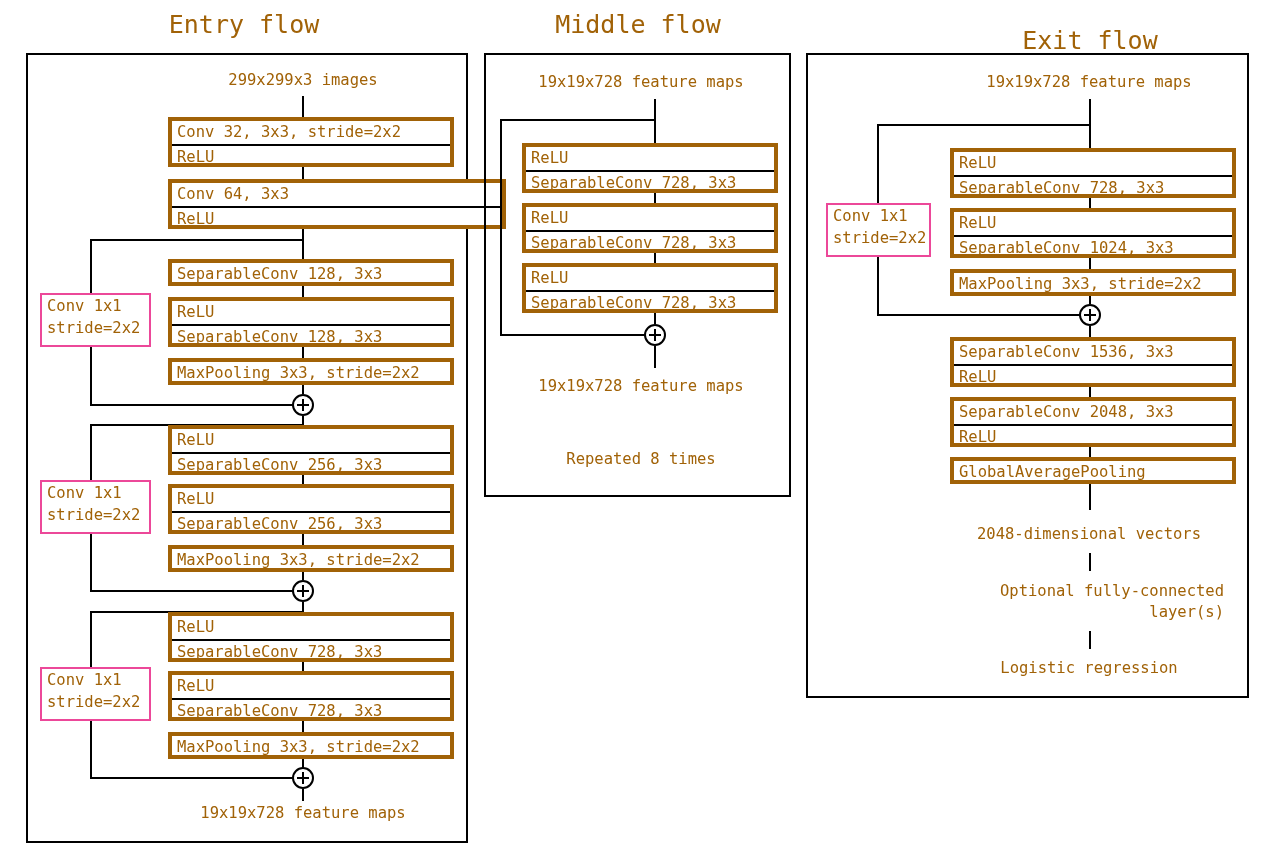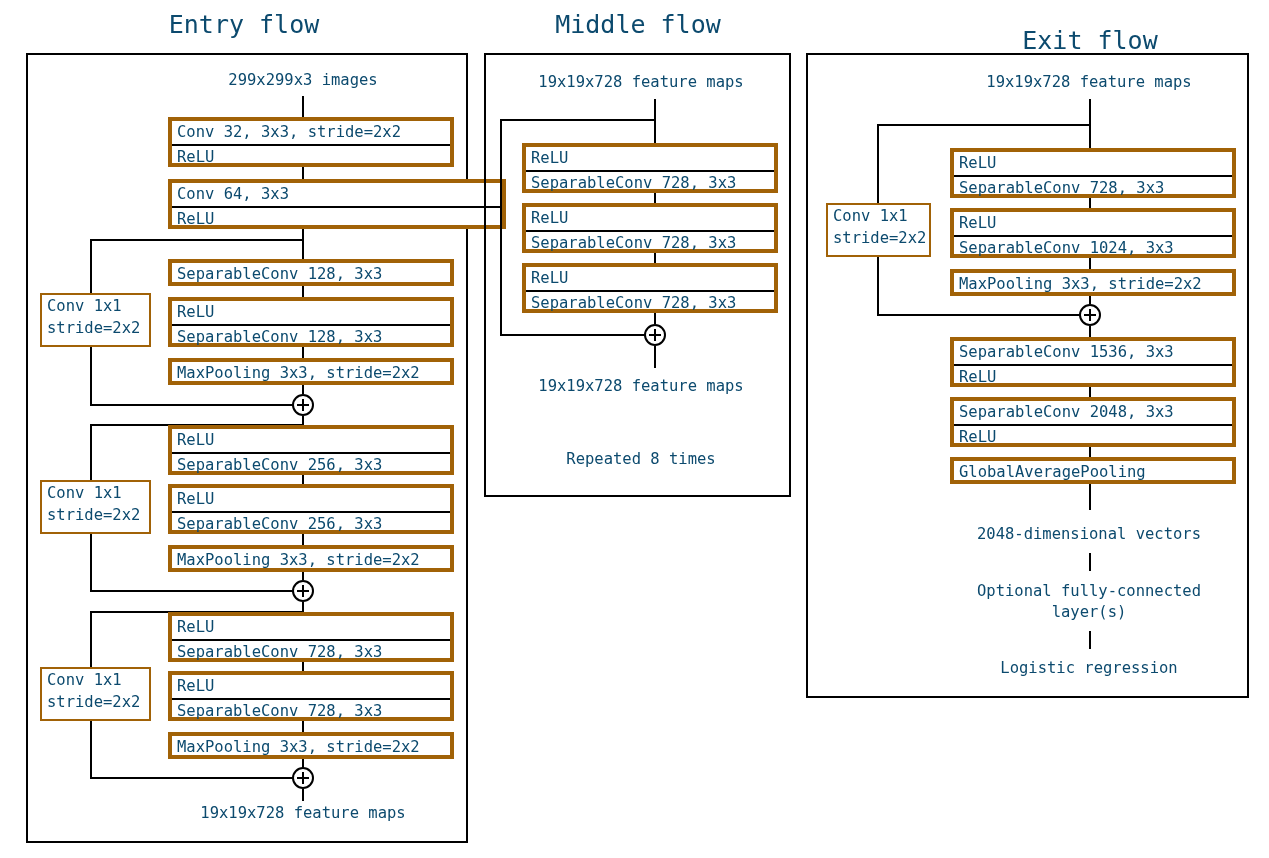--- a/index.html
+++ b/index.html
@@ -6,21 +6,21 @@
     margin: 0;
     padding: 0;
     background: #ffffff;
   }
   #canvas {
     position: relative;
     width: 1269px;
     height: 858px;
     background: #ffffff;
     font-family: "DejaVu Sans Mono", "Liberation Mono", monospace;
-    color: #0c4a6e;
+    color: #a16207;
     overflow: hidden;
   }
   .flow-title {
     position: absolute;
     font-size: 25px;
     letter-spacing: 0px;
     text-align: center;
     white-space: nowrap;
     line-height: 1;
   }
@@ -43,34 +43,34 @@
     padding-left: 5px;
     white-space: nowrap;
     overflow: hidden;
     box-sizing: border-box;
   }
   .node-row + .node-row {
     border-top: 2px solid #000000;
   }
   .side-box {
     position: absolute;
-    border: 2px solid #a16207;
+    border: 2px solid #ec4899;
     box-sizing: border-box;
     background: #ffffff;
     font-size: 15.5px;
     line-height: 22px;
     padding-left: 5px;
     white-space: nowrap;
   }
   .caption {
     position: absolute;
     font-size: 15.5px;
     line-height: 21px;
     white-space: nowrap;
-    text-align: center;
+    text-align: right;
     transform: translateX(-50%);
   }
   .caption.wrap {
     white-space: normal;
   }
   .vline {
     position: absolute;
     width: 2px;
     background: #000000;
   }

